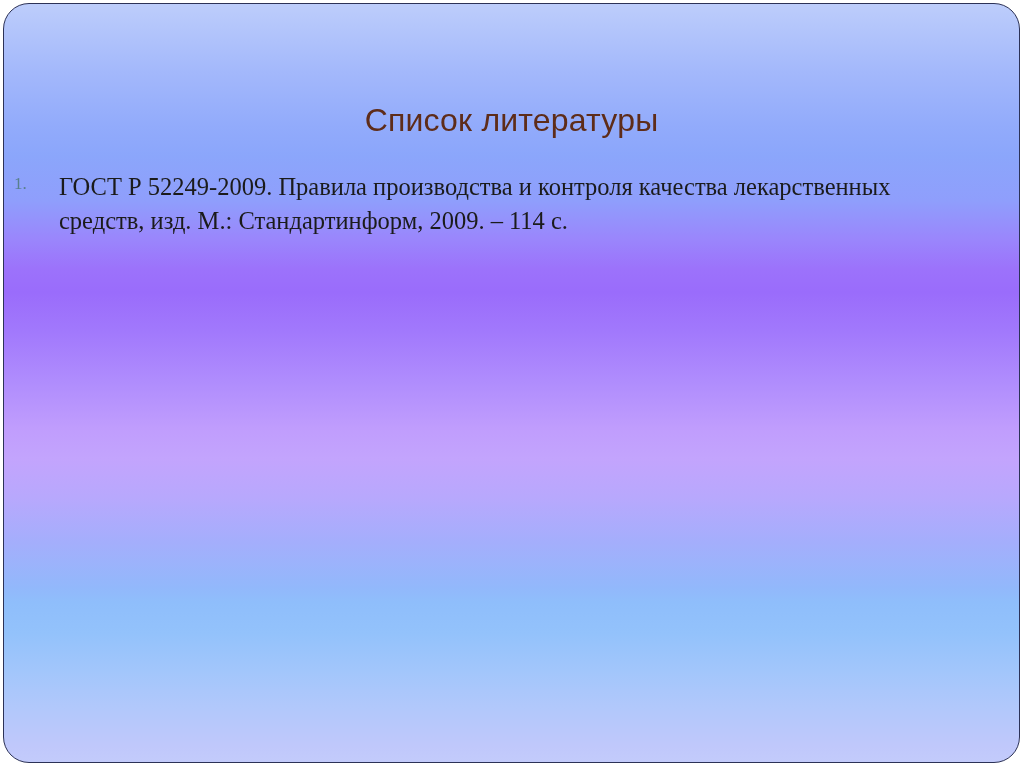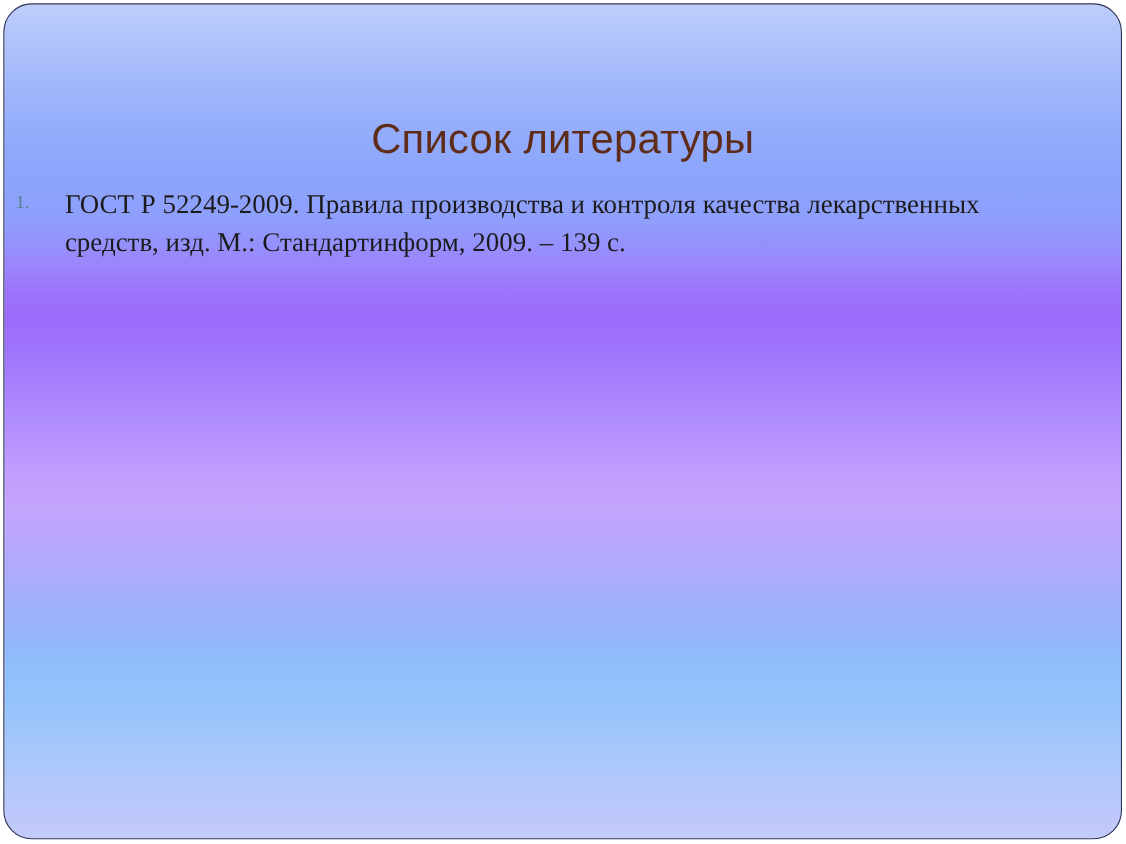--- a/index.html
+++ b/index.html
@@ -64,21 +64,21 @@
   }
 
   
   .slide-title {
     position: absolute;
     left: 0;
     right: 0;
     top: 78px;
     text-align: center;
     font-family: "Liberation Sans", sans-serif;
-    font-size: 38px;
+    font-size: 32px;
     font-weight: 400;
     line-height: 1.1;
     letter-spacing: 0.2px;
     color: #5e2c19;
     white-space: nowrap;
   }
 
   
   .content {
     position: absolute;
@@ -119,20 +119,20 @@
 <div class="page">
 
   <div class="slide">
 
     <h1 class="slide-title">Список литературы</h1>
 
     <div class="content">
 
       <div class="list-item">
         <span class="list-marker">1.</span>
-        <span class="list-text">ГОСТ Р 52249-2009. Правила производства и контроля качества лекарственных средств, изд. М.: Стандартинформ, 2009. – 139 с.</span>
+        <span class="list-text">ГОСТ Р 52249-2009. Правила производства и контроля качества лекарственных средств, изд. М.: Стандартинформ, 2009. – 114 с.</span>
       </div>
 
     </div>
 
   </div>
 
 </div>
 
 </body></html>

